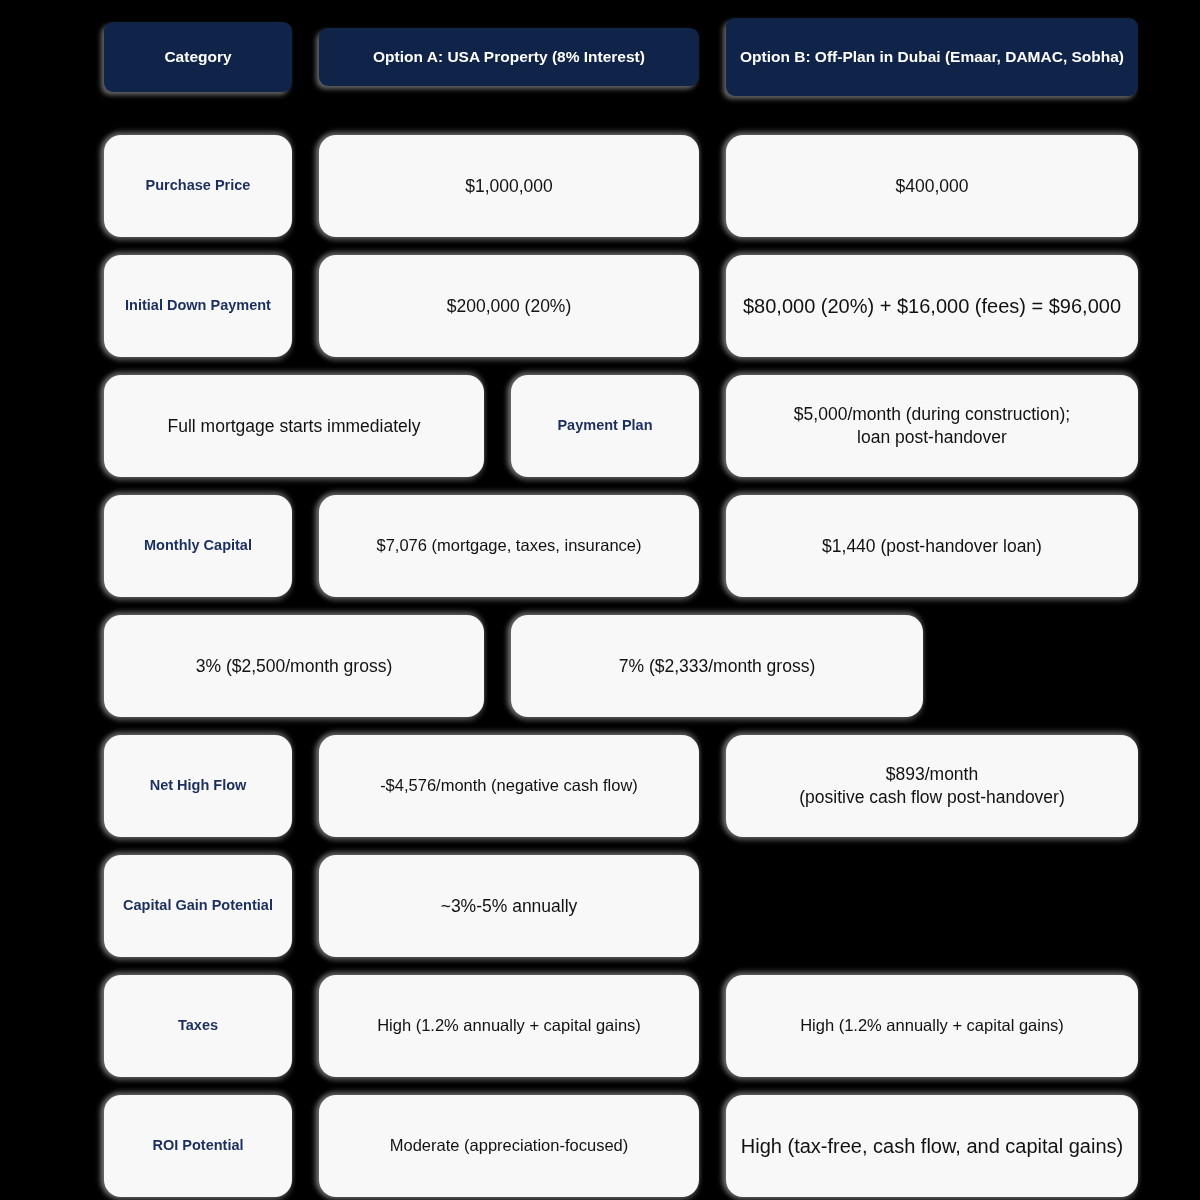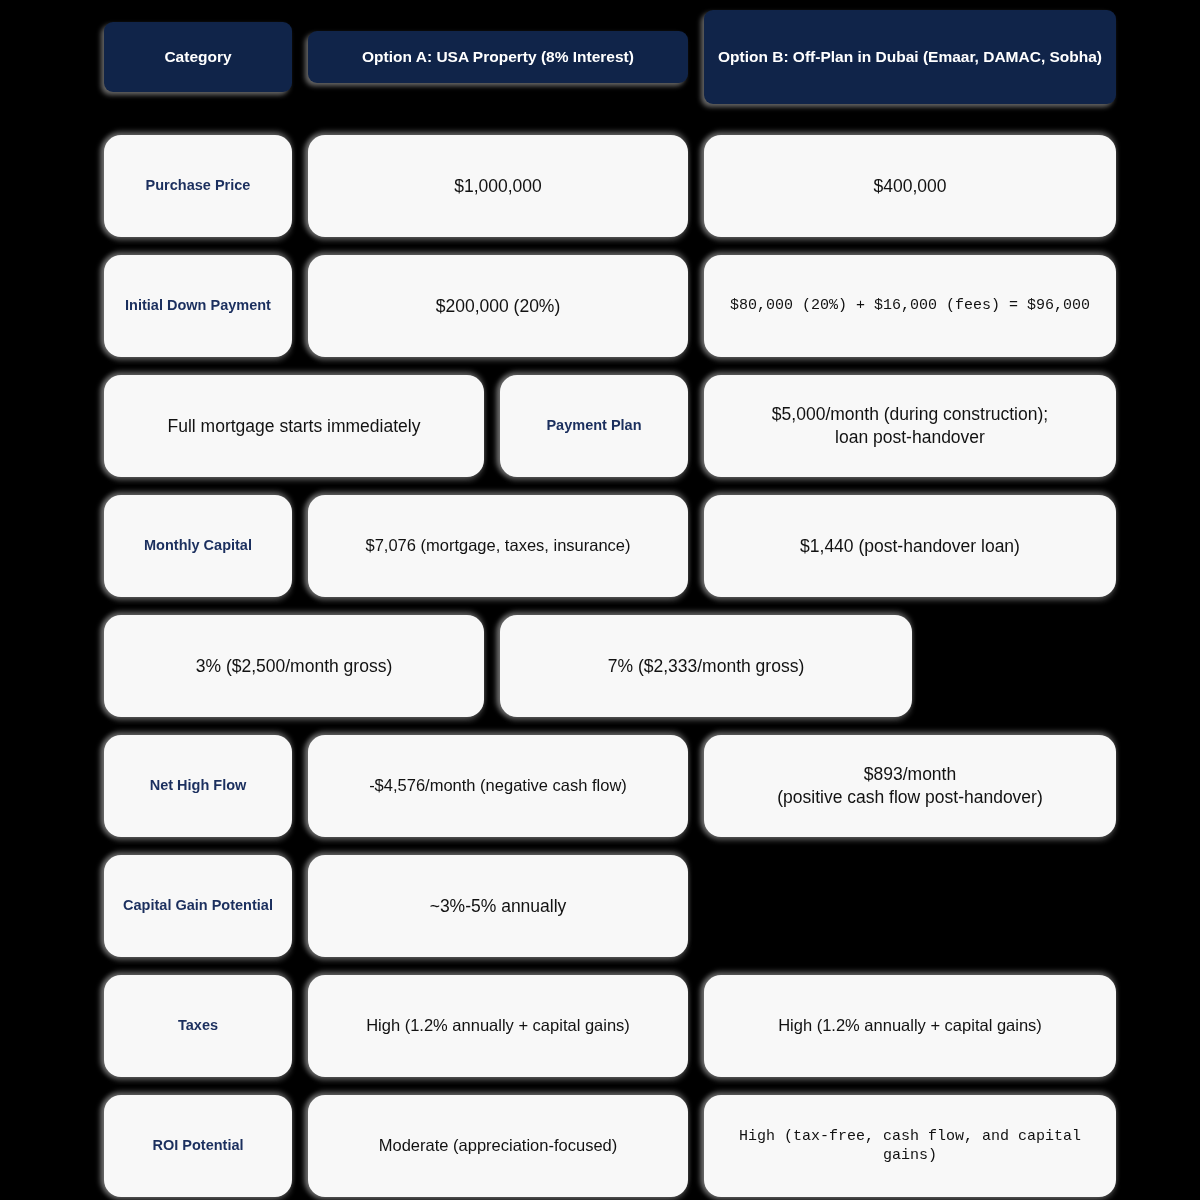--- a/index.html
+++ b/index.html
@@ -21,21 +21,21 @@
     box-sizing: border-box;
     padding: 22px 104px 20px 104px;
     display: flex;
     flex-direction: column;
   }
 
   
   .row {
     display: flex;
     width: 992px;
-    gap: 16px;
+    gap: 27px;
   }
 
   .header-row {
     height: 70px;
     margin-bottom: 43px;
   }
 
   .data-row {
     height: 102px;
     margin-bottom: 18px;
@@ -57,22 +57,22 @@
     justify-content: center;
     text-align: center;
     font-weight: bold;
     font-size: 15.5px;
     line-height: 1.35;
     padding: 6px 10px;
     box-sizing: border-box;
     box-shadow: -3px 3px 5px rgba(120,120,120,0.85);
   }
   .hcell.col-category { height: 70px; }
-  .hcell.col-a { height: 52px; align-self: center; }
-  .hcell.col-b { height: 94px; align-self: center; }
+  .hcell.col-a { height: 58px; align-self: center; }
+  .hcell.col-b { height: 78px; align-self: center; }
 
   
   .cell {
     background: #f8f8f8;
     border-radius: 17px;
     display: flex;
     align-items: center;
     justify-content: center;
     text-align: center;
     box-sizing: border-box;
@@ -92,21 +92,21 @@
 
   .cell.value-cell {
     color: #121212;
     font-weight: normal;
     font-size: 17.5px;
     line-height: 1.3;
     white-space: pre-line;
   }
 
   .cell.value-cell.tight { font-size: 16.5px; }
-  .cell.value-cell.tighter { font-size: 15px; font-family: Liberation Mono, monospace; }
+  .cell.value-cell.tighter { font-size: 20px; }
 </style>
 </head>
 <body>
 
 <div class="comparison-table">
 
   <div class="row header-row">
     <div class="hcell col-category">Category</div>
     <div class="hcell col-a">Option A: USA Property (8% Interest)</div>
     <div class="hcell col-b">Option B: Off-Plan in Dubai (Emaar, DAMAC, Sobha)</div>

